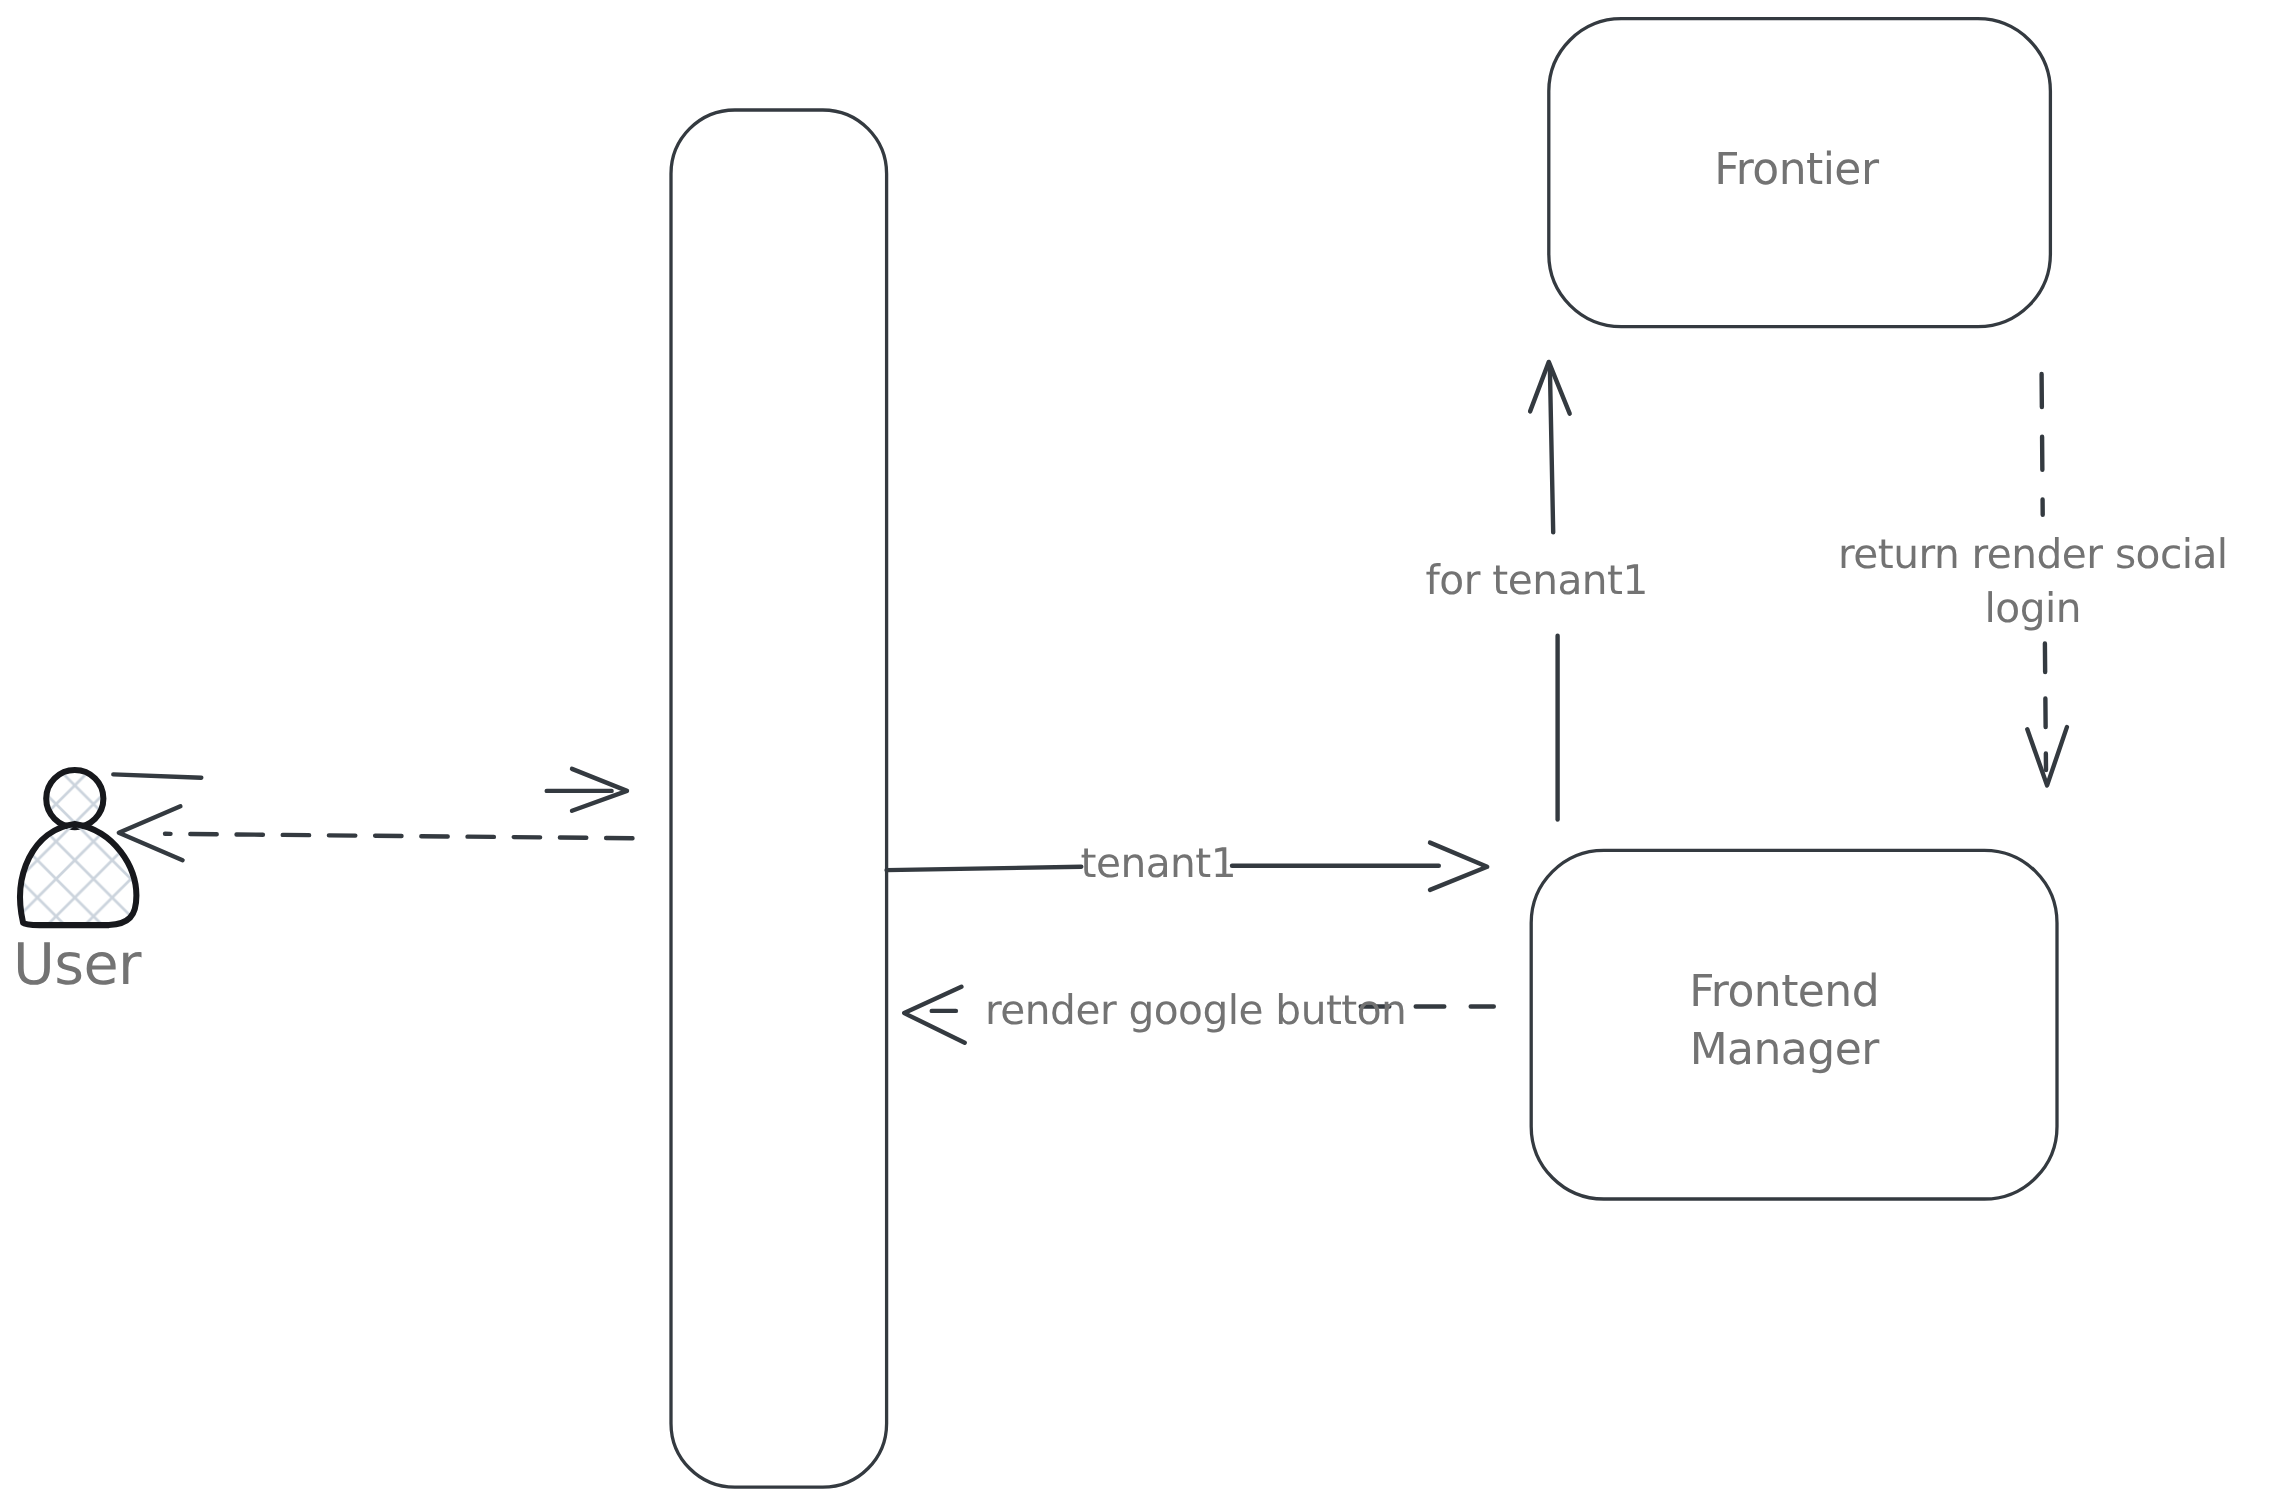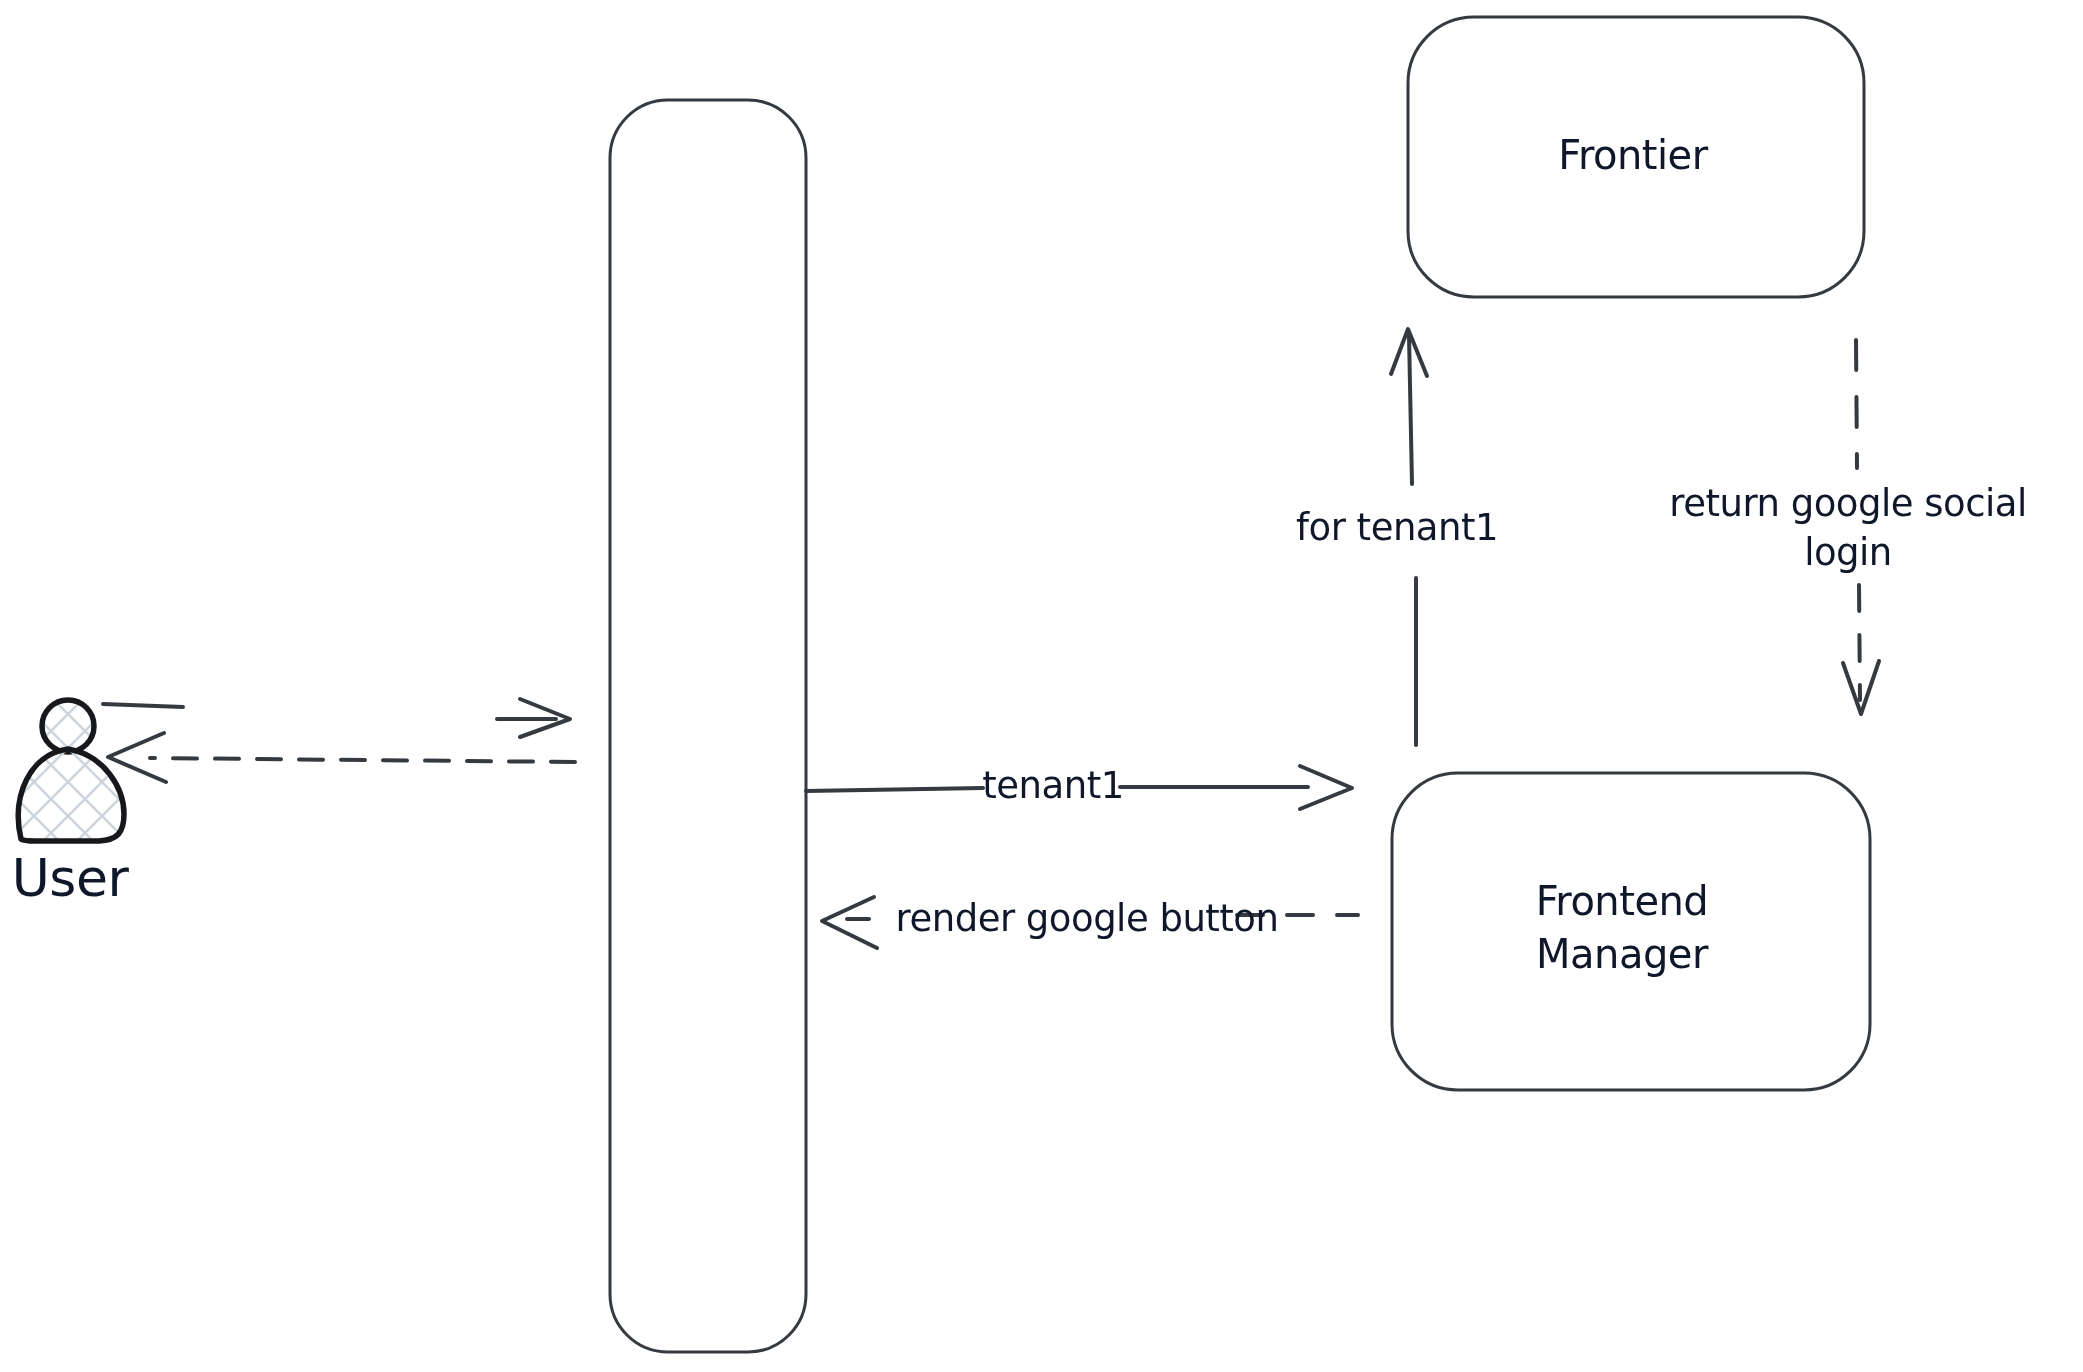--- a/index.html
+++ b/index.html
@@ -10,21 +10,21 @@
     background: #ffffff;
     overflow: hidden;
     font-family: "DejaVu Sans", "Liberation Sans", sans-serif;
   }
   .canvas svg { position: absolute; inset: 0; }
   .label {
     position: absolute;
     transform: translate(-50%, -50%);
     text-align: center;
     white-space: nowrap;
-    color: #0f172a;
+    color: #737373;
     letter-spacing: -0.5px;
     line-height: 1.32;
   }
   .node-label { font-size: 40px; }
   .edge-label { font-size: 37px; }
   .actor-label { font-size: 52px; }
 </style>
 </head>
 <body>
 
@@ -100,17 +100,17 @@
 
   <div class="label edge-label" style="left:1053px; top:786px">tenant1</div>
 
   <div class="label edge-label" style="left:1087px; top:919px">render google button</div>
 
   <div class="label edge-label" style="left:1397px; top:528px">
     <div>for tenant1</div>
   </div>
 
   <div class="label edge-label" style="left:1848px; top:529px">
-    <div>return google social</div>
+    <div>return render social</div>
     <div>login</div>
   </div>
 
 </div>
 
 </body></html>

